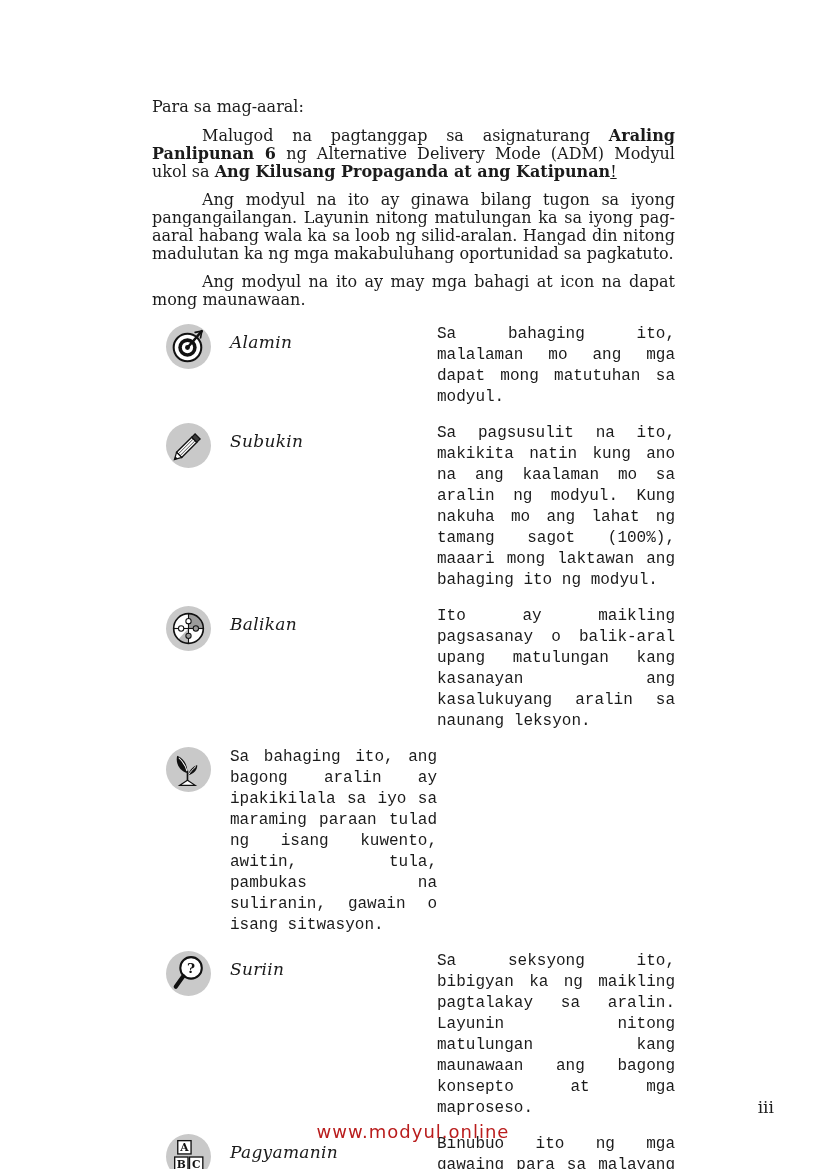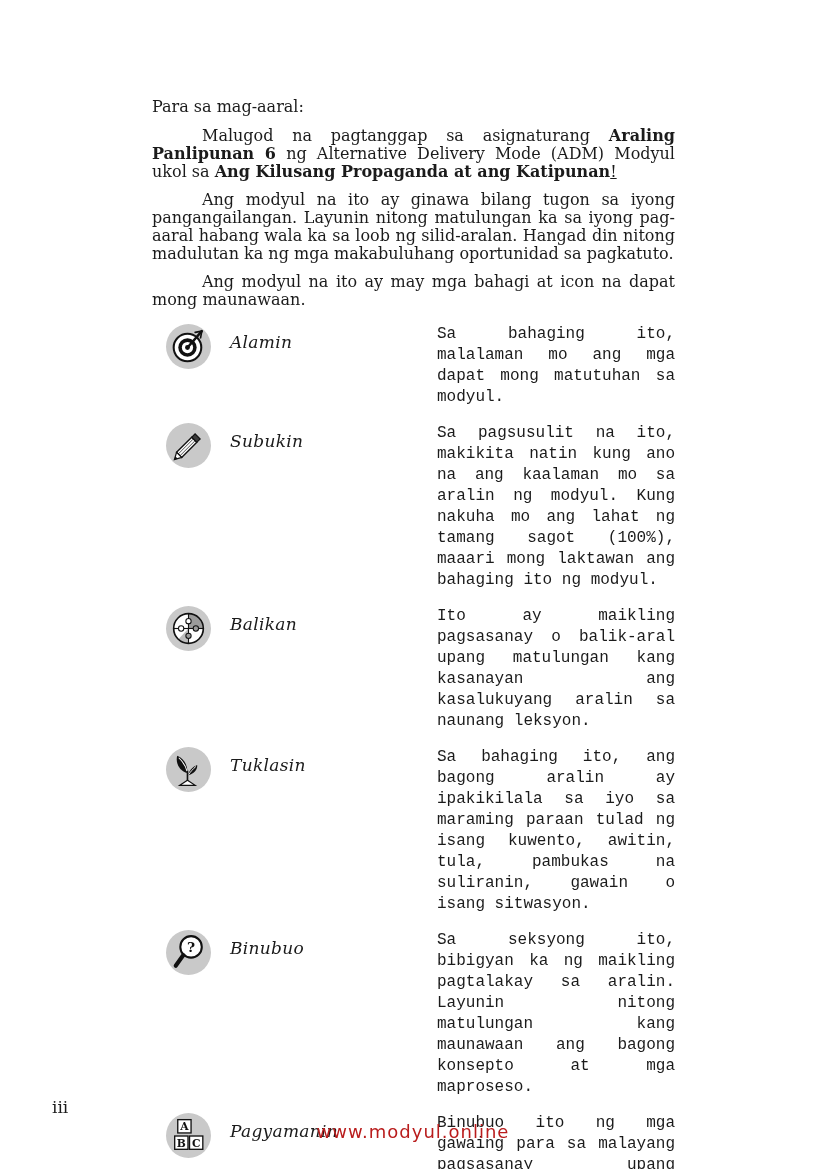--- a/index.html
+++ b/index.html
@@ -52,21 +52,21 @@
   .desc-cell {
     font-size: 16px;
     line-height: 21px;
     text-align: justify;
     font-family: Liberation Mono, monospace;
   }
   .page-number {
     position: absolute;
     top: 1097px; left: 0;
     width: 100%;
-    text-align: left;
+    text-align: right;
     font-size: 17px;
     color: #1b1b1b;
   }
   .watermark {
     position: absolute;
     top: 1121px; left: 0;
     width: 100%;
     text-align: center;
     font-family: "DejaVu Sans", "Liberation Sans", sans-serif;
     font-size: 18px;
@@ -156,36 +156,35 @@
                 <circle cx="22" cy="22" r="22" fill="#c9c9c9"></circle>
                 <path d="M21,34.5 C21,28 21,25.5 21,23" stroke="#111" stroke-width="1.6" fill="none"></path>
                 <path d="M21,25.5 C13,23.5 9,15.5 11,8.5 C18,11.5 21,17.5 21,25.5 Z" fill="#111"></path>
                 <path d="M12.5,10.5 C16.5,14.5 19.5,19 20.5,23.5" stroke="#fff" stroke-width="1" fill="none"></path>
                 <path d="M21.5,27.5 C27,26.5 31,22 30.5,17.5 C25.5,19.5 22.5,23 21.5,27.5 Z" fill="#111"></path>
                 <path d="M29.3,19 C26.5,21.4 23.8,24.3 22.2,27" stroke="#fff" stroke-width="0.9" fill="none"></path>
                 <path d="M13.5,37.5 L21,32.5 L28.5,37.5 Z" fill="#fff" stroke="#111" stroke-width="1.2"></path>
               </svg>
             </span>
     </div>
-    <div class="label-cell">Tuklasin</div>
     <div class="desc-cell">Sa bahaging ito, ang bagong aralin ay ipakikilala sa iyo sa maraming paraan tulad ng isang kuwento, awitin, tula, pambukas na suliranin, gawain o isang sitwasyon.</div>
   </div>
 
   <div class="icon-row">
     <div class="icon-cell">
       <span class="icon-circle">
               <svg viewBox="0 0 44 44" width="45" height="45">
                 <circle cx="22" cy="22" r="22" fill="#c9c9c9"></circle>
                 <circle cx="24.5" cy="16.5" r="10.5" fill="#fff" stroke="#111" stroke-width="2"></circle>
                 <text x="24.5" y="21.5" font-size="13.5" font-weight="bold" text-anchor="middle" fill="#111" font-family="DejaVu Serif,serif">?</text>
                 <line x1="17" y1="24.5" x2="9.5" y2="35" stroke="#111" stroke-width="4" stroke-linecap="round"></line>
               </svg>
             </span>
     </div>
-    <div class="label-cell">Binubuo</div>
+    <div class="label-cell">Suriin</div>
     <div class="desc-cell">Sa seksyong ito, bibigyan ka ng maikling pagtalakay sa aralin. Layunin nitong matulungan kang maunawaan ang bagong konsepto at mga maproseso.</div>
   </div>
 
   <div class="icon-row">
     <div class="icon-cell">
       <span class="icon-circle">
               <svg viewBox="0 0 44 44" width="45" height="45">
                 <circle cx="22" cy="22" r="22" fill="#c9c9c9"></circle>
                 <rect x="11.5" y="6.5" width="13" height="13" fill="#fff" stroke="#111" stroke-width="1.3"></rect>
                 <text x="18" y="16.8" font-size="10.5" font-weight="bold" text-anchor="middle" fill="#111" font-family="DejaVu Serif,serif">A</text>

